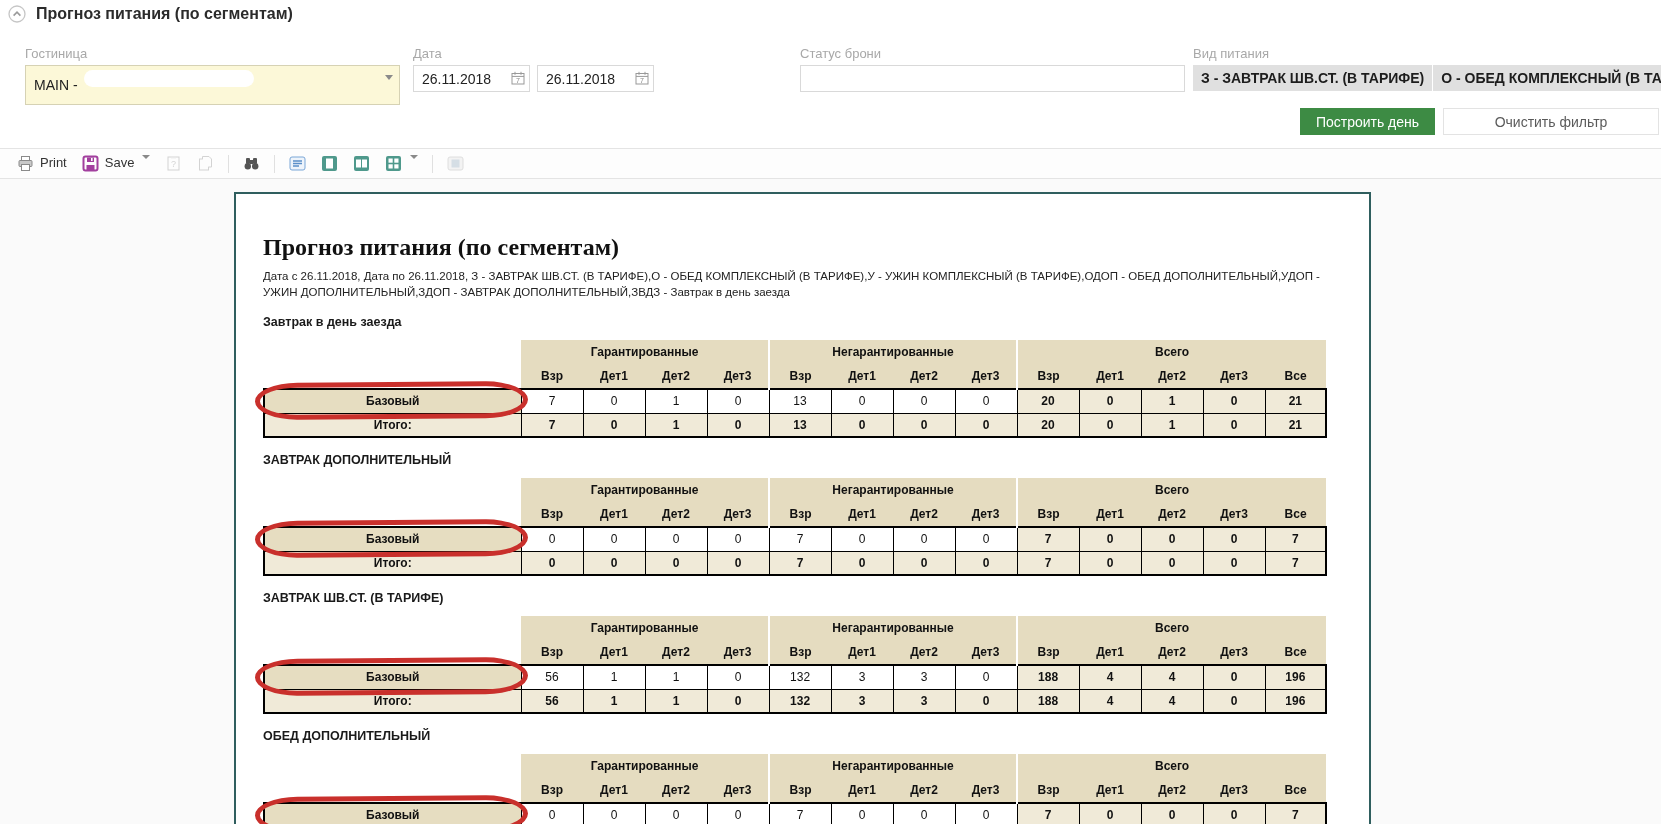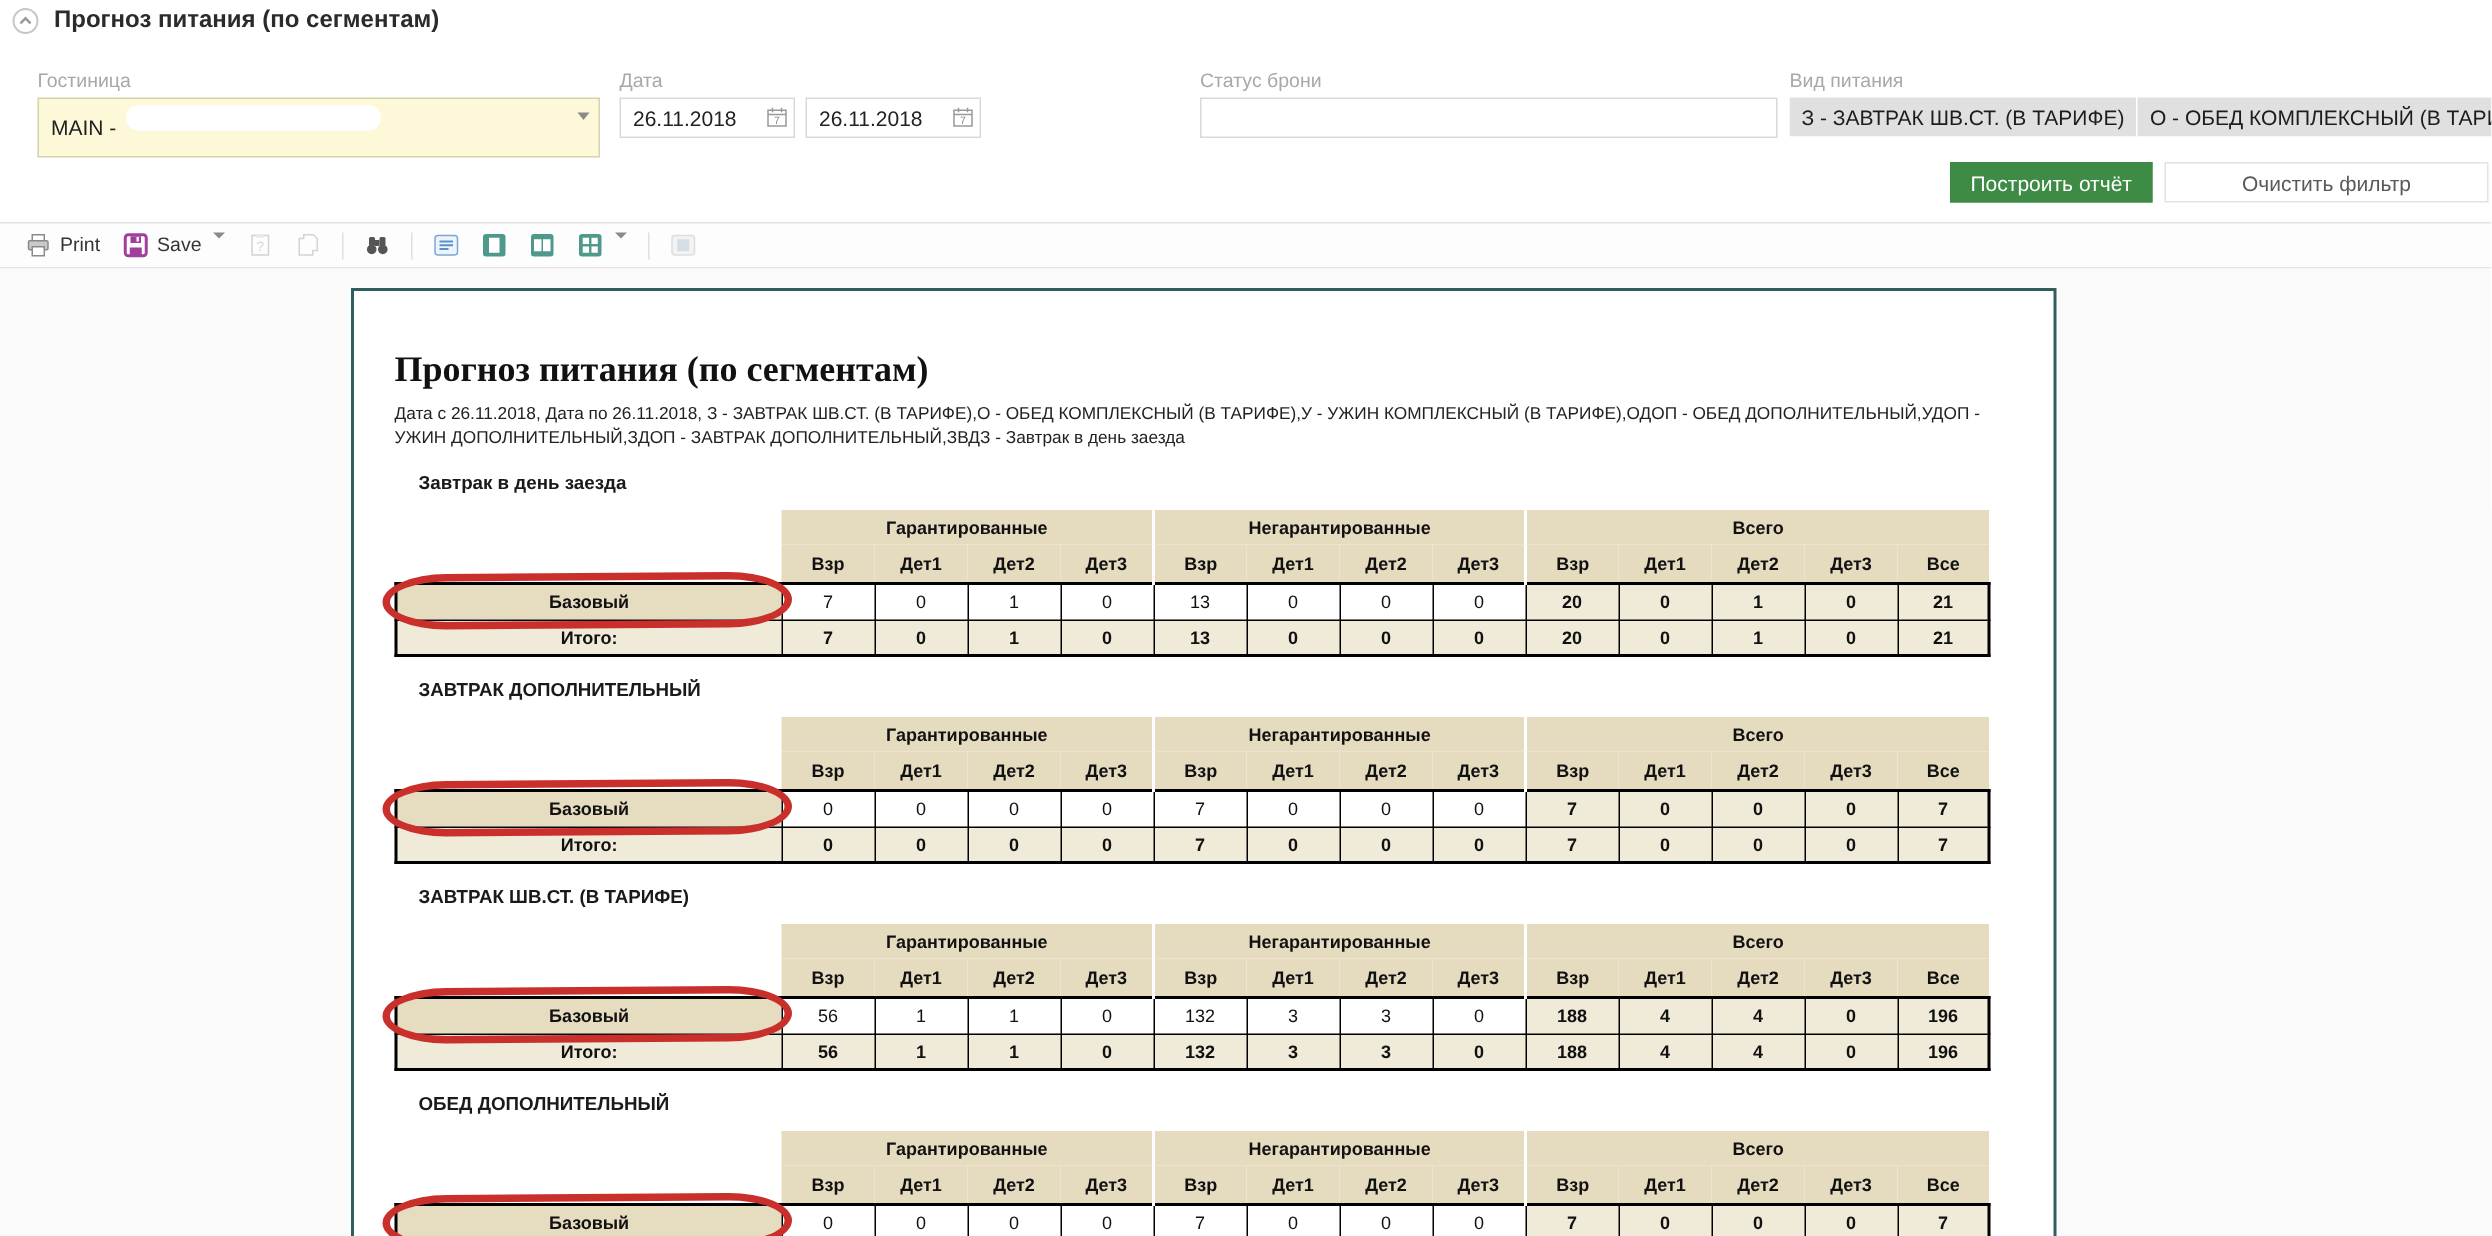--- a/index.html
+++ b/index.html
@@ -28,21 +28,21 @@
   .caret { position:absolute; right:6px; top:9px; width:0; height:0;
            border-left:4px solid transparent; border-right:4px solid transparent;
            border-top:5px solid #8a8a8a; }
   .date-wrap { display:flex; gap:7px; }
   .date-input { position:relative; width:117px; }
   .date-input input { width:100%; height:27px; border:1px solid #d9d9d9; padding:0 22px 0 8px;
                       font-size:14px; color:#222; font-family:inherit; }
   .cal-icon { position:absolute; right:5px; top:6px; width:14px; height:14px; }
   .status-input { width:100%; height:27px; border:1px solid #d9d9d9; padding:0 8px; font-size:14px;
                   font-family:inherit; }
-  .tag-row { display:flex; gap:1px; white-space:nowrap; }
+  .tag-row { display:flex; gap:1px; white-space:nowrap;font-weight:bold; }
   .tag { background:#e0e0e0; color:#1d1d1d; font-size:14px; padding:5px 8px; flex:0 0 auto; }
 
   
   .actions-row { display:flex; justify-content:flex-end; gap:8px; padding:2px 2px 0 0; height:34px; }
   .btn { height:27px; font-size:14px; font-family:inherit; cursor:pointer; }
   .btn-build { width:135px; background:#3d8b44; color:#fff; border:1px solid #3d8b44; }
   .btn-clear { width:216px; background:#fff; color:#5a5a5a; border:1px solid #e3e3e3; }
 
   
   .toolbar { margin-top:8px; height:31px; border-top:1px solid #e4e4e4; border-bottom:1px solid #e4e4e4;
@@ -56,21 +56,21 @@
   .disabled { opacity:.42; cursor:default; }
 
   
   .preview { height:661px; background:#fafafa; overflow:hidden; padding-top:13px; }
   .page { margin-left:234px; width:1137px; height:1400px; background:#fff;
           border:2px solid #2f5e5e; padding:40px 0 0 27px; }
   .report-title { font-family:"Liberation Serif", serif; font-size:24px; font-weight:bold;
                   color:#111; margin-bottom:7px; }
   .report-subtitle { font-size:11.5px; color:#222; max-width:1062px;
                      line-height:16px; margin-bottom:12px; }
-  .section-heading { font-size:12.5px; font-weight:bold; color:#1a1a1a; margin:15px 16px 11px; }
+  .section-heading { font-size:12.5px; font-weight:bold; color:#1a1a1a; margin:15px 0 11px; }
 
   
   .table-wrap { position:relative; width:1062px; }
   table.rep { border-collapse:collapse; table-layout:fixed; width:1062px; font-size:12px; color:#111; }
   table.rep th, table.rep td { text-align:center; vertical-align:middle; }
   thead th { background:#e5dcc0; font-weight:bold; }
   thead tr.grp-row th { height:23px; }
   thead tr.sub-row th { height:26px; }
   thead th.blank { background:transparent; }
   thead th.sep { border-left:2px solid #fff; }
@@ -144,21 +144,21 @@
   <div class="field fld-meal">
     <label class="f-label">Вид питания</label>
     <div class="tag-row">
       <span class="tag">З - ЗАВТРАК ШВ.СТ. (В ТАРИФЕ)</span>
       <span class="tag">О - ОБЕД КОМПЛЕКСНЫЙ (В ТАРИФЕ)</span>
     </div>
   </div>
 </div>
 
 <div class="actions-row">
-  <button class="btn btn-build">Построить отчёт</button>
+  <button class="btn btn-build">Построить день</button>
   <button class="btn btn-clear">Очистить фильтр</button>
 </div>
 
 <div class="toolbar">
   <span class="tb-btn">
     <span class="tb-ico">
       <svg viewBox="0 0 17 17" width="17" height="17">
           <rect x="4.5" y="1.5" width="8" height="4" fill="#fff" stroke="#8a8a8a"></rect>
           <rect x="2" y="5.5" width="13" height="6" rx="1" fill="#c9c9c9" stroke="#8a8a8a"></rect>
           <rect x="4.5" y="9.5" width="8" height="6" fill="#fff" stroke="#8a8a8a"></rect>

